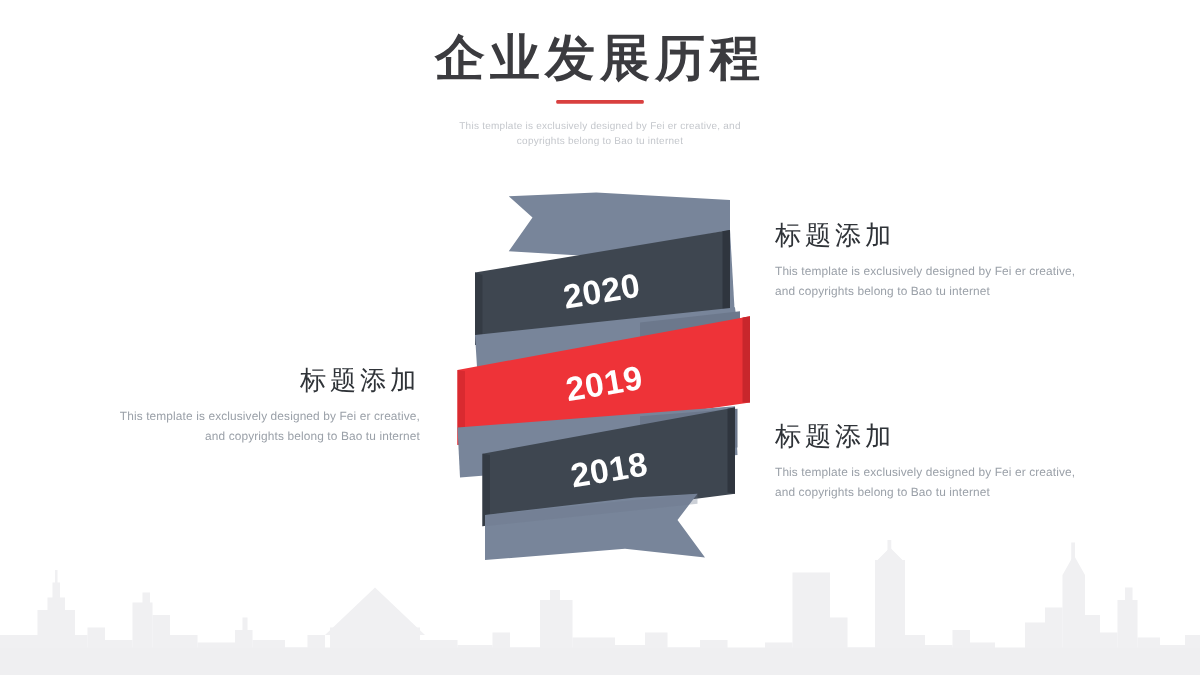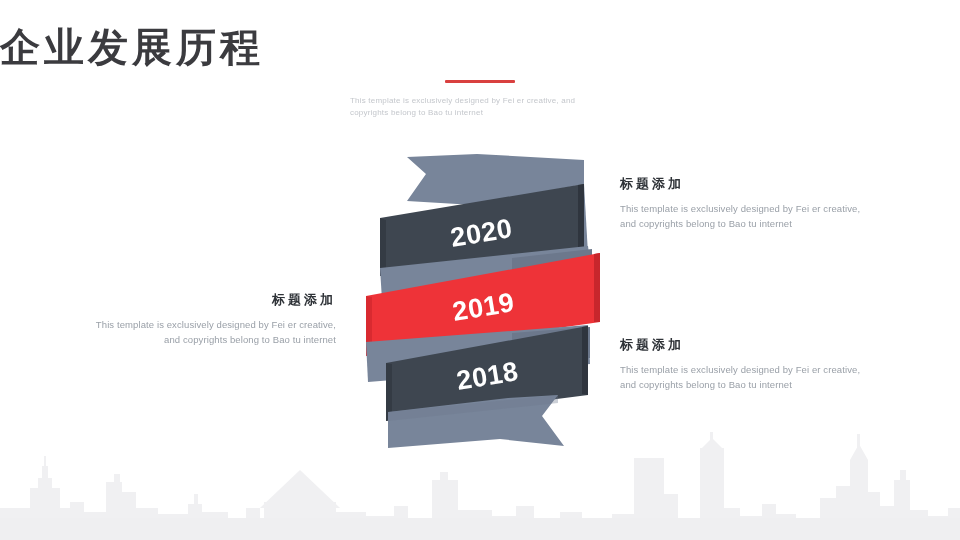--- a/index.html
+++ b/index.html
@@ -21,20 +21,21 @@
     height: 540px;
     background: #ffffff;
   }
 
   
   .header {
     position: absolute;
     top: 24px;
     left: 0;
     width: 960px;
+    text-align: center;
   }
   .slide-title {
     font-size: 40px;
     font-weight: bold;
     color: #3b3b3f;
     letter-spacing: 4px;
     line-height: 1.15;
     margin: 0;
     white-space: nowrap;
   }
@@ -79,22 +80,22 @@
   
   .info-block {
     position: absolute;
     width: 248px;
   }
   .info-block.left  { left: 88px;  top: 292px; text-align: right; }
   .info-block.right-top { left: 620px; top: 176px; text-align: left; }
   .info-block.right-bottom { left: 620px; top: 337px; text-align: left; }
 
   .info-title {
-    font-size: 13px;
-    font-weight: bold;
+    font-size: 21px;
+    font-weight: normal;
     color: #2f3338;
     letter-spacing: 3px;
     margin: 0 0 9px 0;
     line-height: 1.2;
   }
   .info-body {
     font-size: 9.5px;
     line-height: 1.65;
     color: #9aa0a8;
     letter-spacing: 0.1px;

